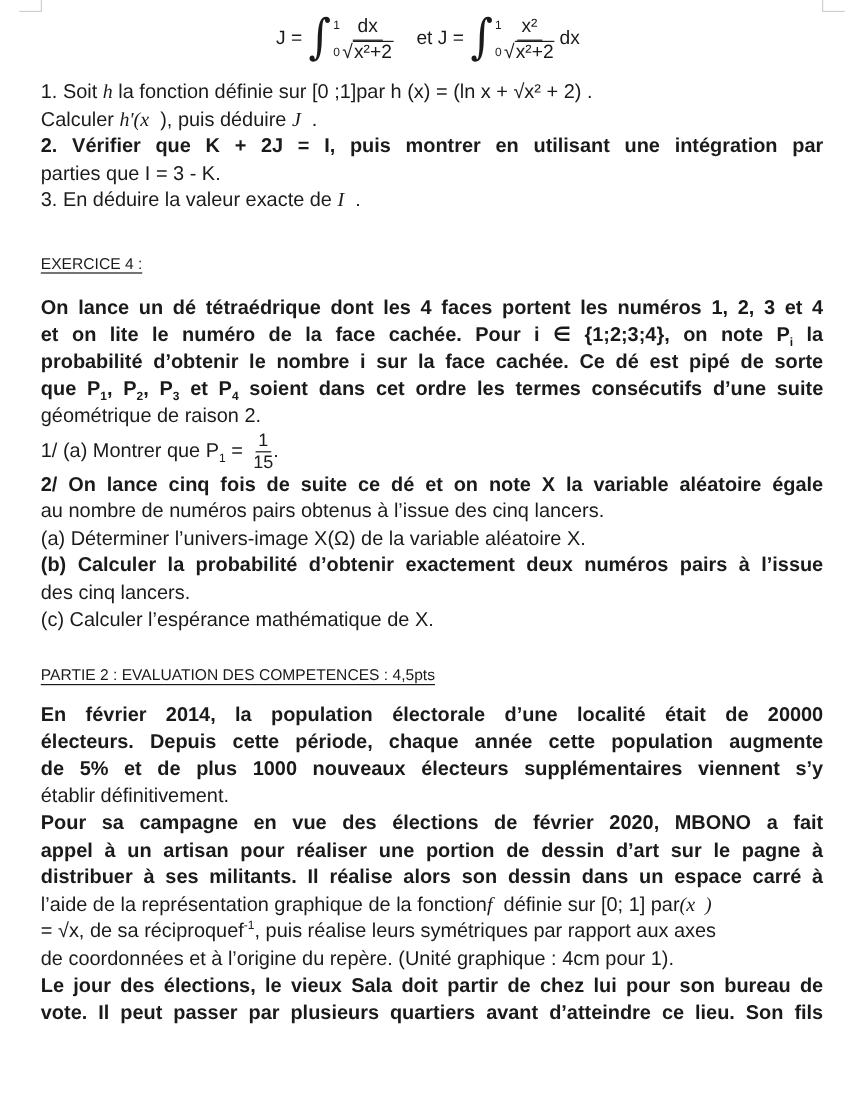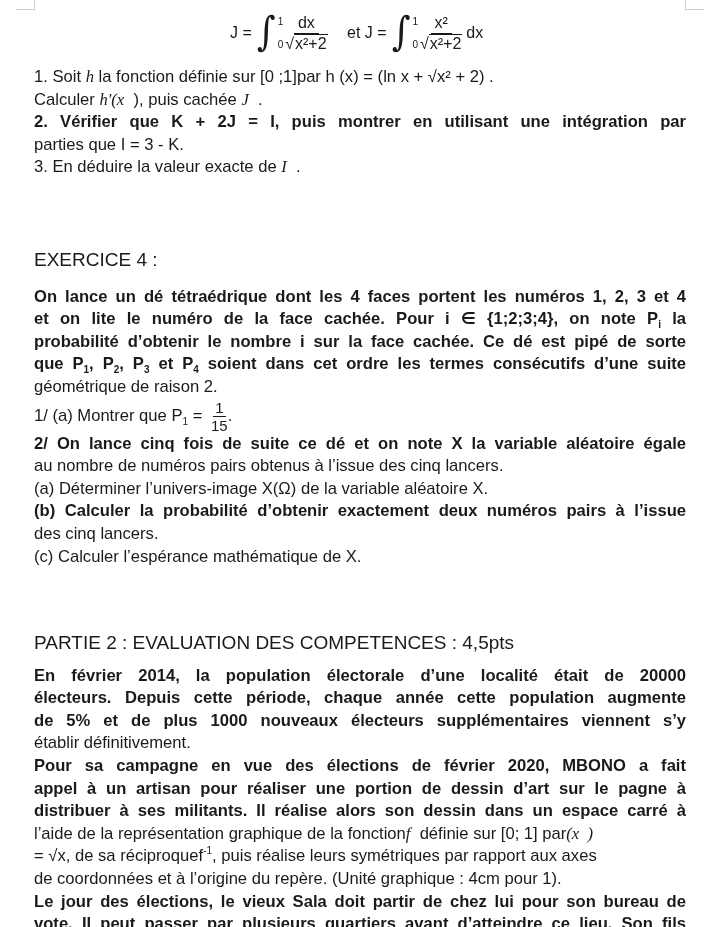--- a/index.html
+++ b/index.html
@@ -46,23 +46,23 @@
     }
     .fm { position: absolute; top: 0; display: flex; align-items: center; height: 66px; font-size: 16px; }
     .integral { font-size: 40px; line-height: 40px; font-family: "DejaVu Serif", serif; transform: scaleX(0.9); margin: 0 1px 0 4px; position: relative; top: -2px; }
     .bounds { display: flex; flex-direction: column; justify-content: space-between; height: 44px; font-size: 10px; margin-right: 2px; }
     .frac { display: inline-flex; flex-direction: column; align-items: center; vertical-align: middle; }
     .frac .num { padding: 0 4px; border-bottom: 1.6px solid #1a1a1a; line-height: 20px; }
     .frac .den { line-height: 20px; }
     .sqrt-box { border-top: 1px solid #1a1a1a; padding: 0 1px; }
 
     .heading {
+      text-decoration: underline;
       text-underline-offset: 3px;
-      font-size: 19px;
-      margin-top: 40px;
+      font-size: 13px;
     }
     .small-frac { display: inline-flex; flex-direction: column; align-items: center; vertical-align: middle; font-size: 15px; line-height: 17px; margin-left: 4px; }
     .small-frac .n { border-bottom: 1.2px solid #1a1a1a; padding: 0 2px; }
   </style>
 </head>
 <body>
 
 <div class="crop-mark crop-tl"></div>
 <div class="crop-mark crop-tr"></div>
 
@@ -97,21 +97,21 @@
   </div>
 
   <div>
     <div class="line">
       <span>1. Soit</span>
       <span class="it">h</span>
       <span>la fonction définie sur [0 ;1]par h (x) = (ln x + √x² + 2) .</span>
     </div>
     <div class="line">
       <span>Calculer</span>
-      <span class="it">h'(x</span>&nbsp;&nbsp;<span>), puis cachée</span>
+      <span class="it">h'(x</span>&nbsp;&nbsp;<span>), puis déduire</span>
       <span class="it">J</span>&nbsp;&nbsp;<span>.</span>
     </div>
     <div class="just">2. Vérifier que K + 2J = I, puis montrer en utilisant une intégration par</div>
     <div class="line">parties que I = 3 - K.</div>
     <div class="line">
       <span>3. En déduire la valeur exacte de</span>
       <span class="it">I</span>&nbsp;&nbsp;<span>.</span>
     </div>
   </div>
 

